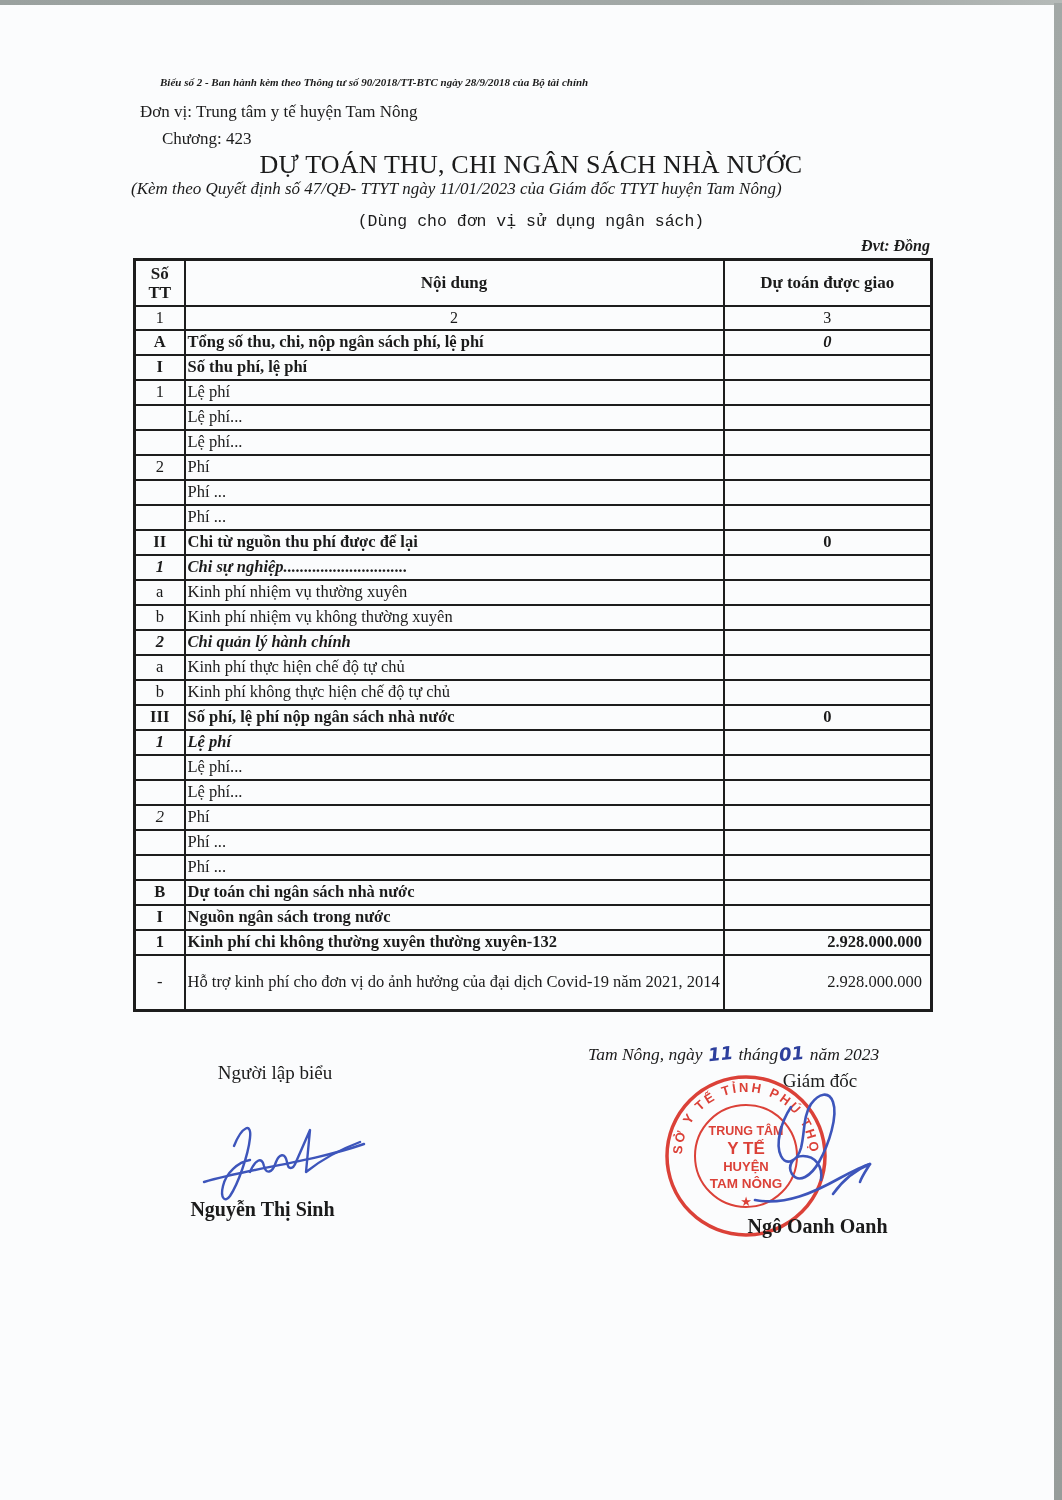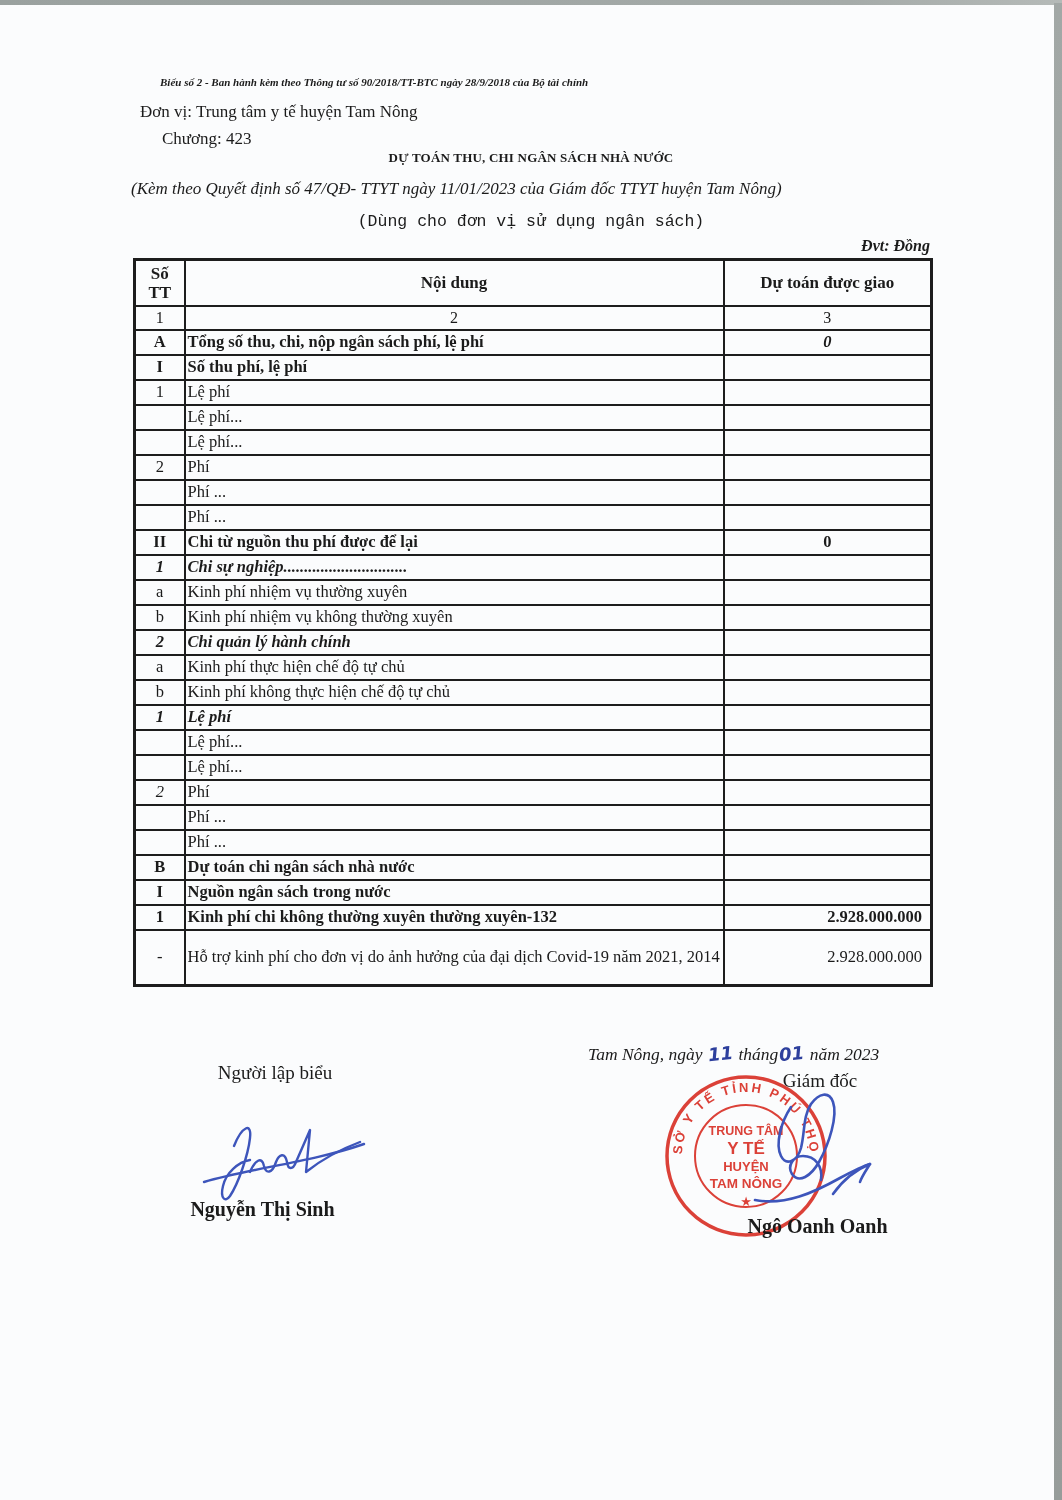--- a/index.html
+++ b/index.html
@@ -17,21 +17,21 @@
     position:absolute;top:0;left:0;width:1062px;height:5px;
     background:linear-gradient(to right,#9aa19f 0%,#a5aba9 80%,#b5bab8 100%);
   }
   .scan-right{
     position:absolute;top:3px;right:0;width:8px;height:1497px;
     background:linear-gradient(to bottom,#a2a8a6,#969c9a);
   }
   .abs{position:absolute;}
   .note{font-style:italic;font-weight:bold;font-size:11px;}
   .plain{font-size:17px;}
-  .title{font-weight:bold;font-size:13px;text-align:center;letter-spacing:.2px;}
+  .title{font-weight:normal;font-size:26px;text-align:center;letter-spacing:.2px;}
   .sub1{font-style:italic;font-size:17px;text-align:left;}
   .sub2{font-size:16.5px;text-align:center;}
   .dvt{font-style:italic;font-weight:600;font-size:16px;text-align:right;}
 
   table.budget{
     border-collapse:collapse;table-layout:fixed;
     width:797px;border:3px solid #1d1d1d;
     font-size:16.5px;line-height:1.12;
   }
   table.budget td,table.budget th{
@@ -171,20 +171,25 @@
         <td class="stt">a</td>
         <td class="lbl indent">Kinh phí thực hiện chế độ tự chủ</td>
         <td class="val"></td>
       </tr>
       <tr>
         <td class="stt">b</td>
         <td class="lbl">Kinh phí không thực hiện chế độ tự chủ</td>
         <td class="val"></td>
       </tr>
       <tr>
+        <td class="stt b">III</td>
+        <td class="lbl b indent">Số phí, lệ phí nộp ngân sách nhà nước</td>
+        <td class="val b">0</td>
+      </tr>
+      <tr>
         <td class="stt b i">1</td>
         <td class="lbl b i">Lệ phí</td>
         <td class="val"></td>
       </tr>
       <tr>
         <td class="stt"></td>
         <td class="lbl">Lệ phí...</td>
         <td class="val"></td>
       </tr>
       <tr>

